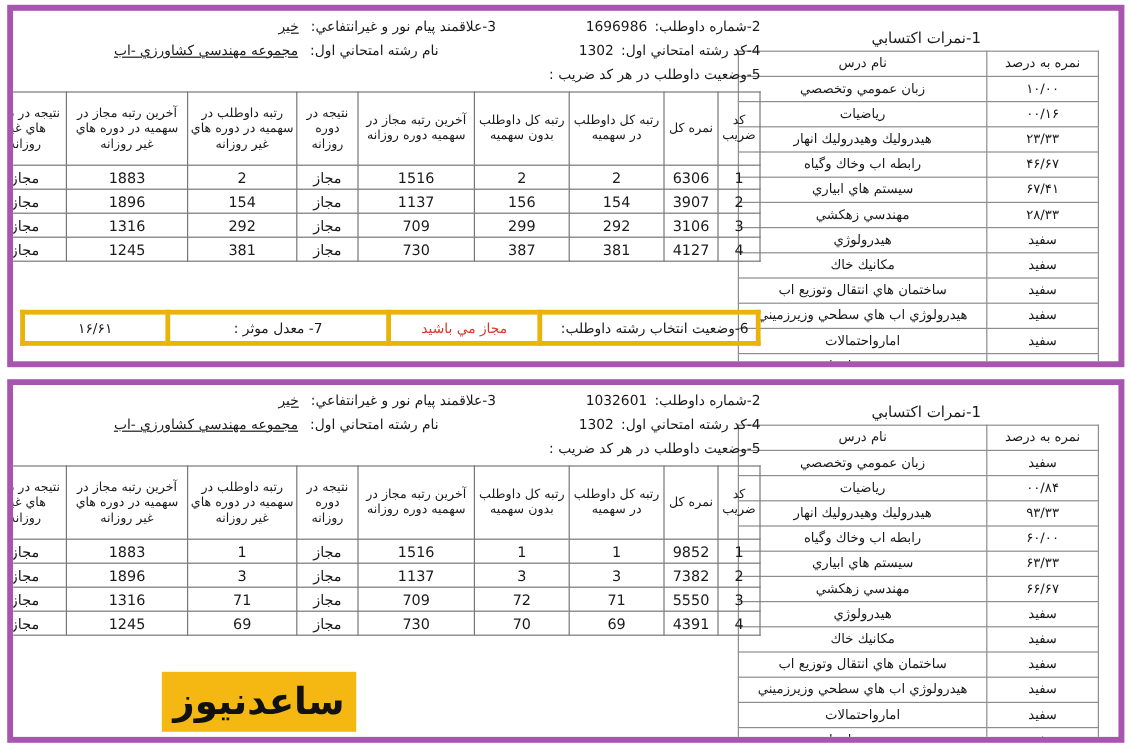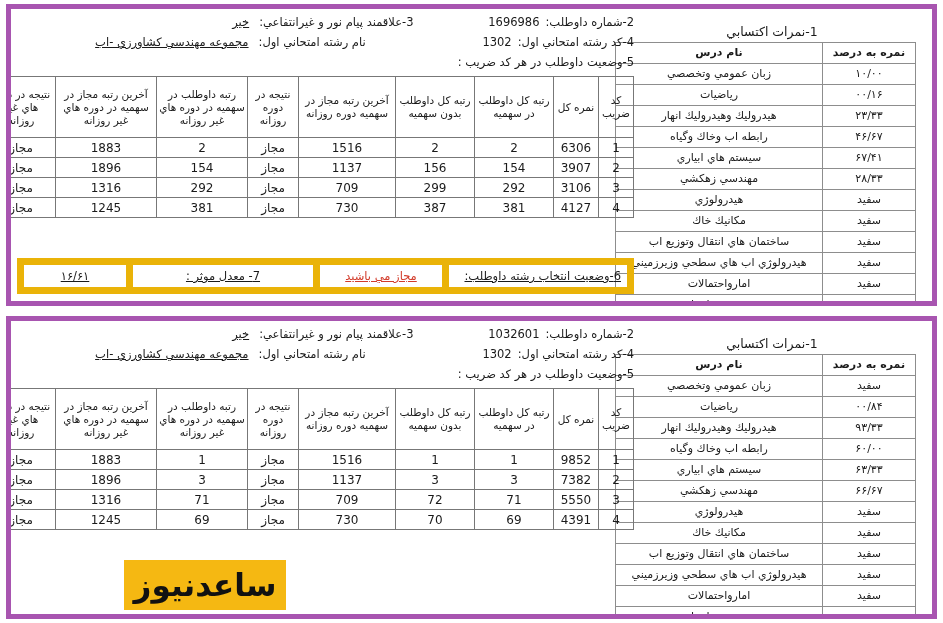--- a/index.html
+++ b/index.html
@@ -68,21 +68,21 @@
   }
   table.marks th.c-name, table.marks td.c-name{
     text-align:center;
     width:200px;
   }
   table.marks th.c-pct, table.marks td.c-pct{
     text-align:center;
     width:86px;
     font-size:11px;
   }
-  table.marks th{ font-weight:bold; }
+  table.marks th{ font-weight:normal; }
 
   
   .info-block{
     position:absolute;
     top:0; left:0; right:292px;
     box-sizing:border-box;
     padding:6px 6px 0 6px;
   }
   .info-row{
     display:flex;
@@ -144,35 +144,34 @@
   }
   #footer-1{ top:249px; }
   table.footer{
     width:100%;
     border-collapse:collapse;
     table-layout:fixed;
     font-size:11.5px;
     color:#1a1a1a;
   }
   table.footer td{
-    border:7px solid #eab308;
+    border:4px solid #eab308;
     height:22px;
     padding:0 6px;
     white-space:nowrap;
-    text-decoration:underline;
   }
   td.f-lbl{ width:166px; text-align:right; }
   td.f-status{ width:110px; text-align:center; color:#d23b2a; }
   td.f-moadel-lbl{ width:168px; text-align:center; }
   td.f-moadel-val{ text-align:center; }
 
   
   .watermark{
     position:absolute;
-    left:113px;
+    left:124px;
     top:239px;
     width:162px;
     height:50px;
     background:#f5b812;
     display:flex;
     align-items:center;
     justify-content:center;
     font-size:31px;
     font-weight:bold;
     color:#111;

